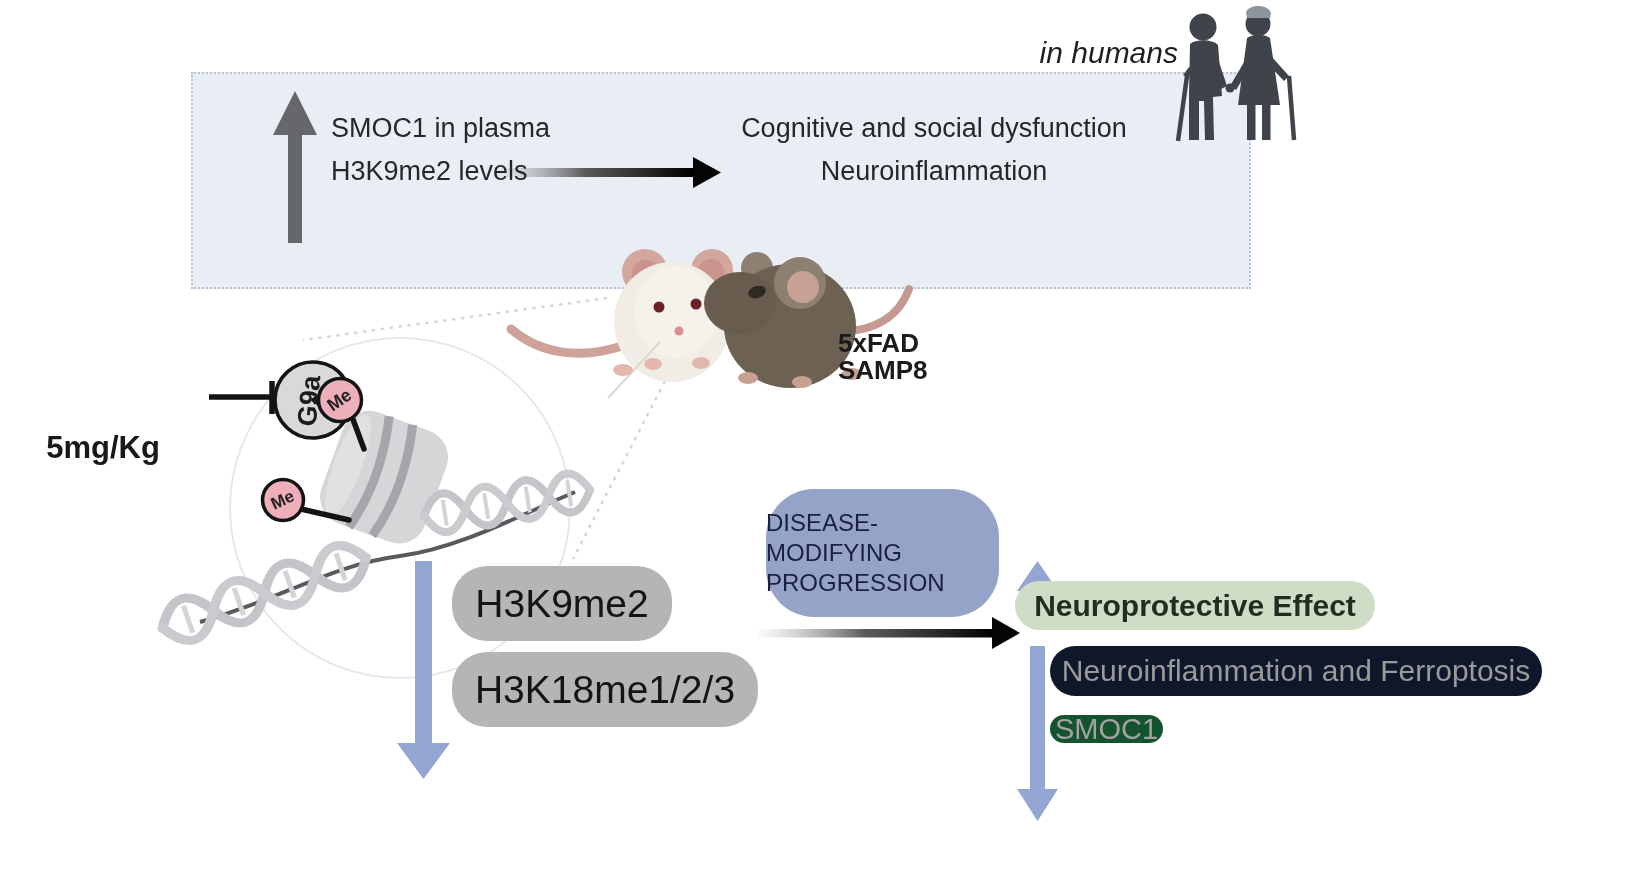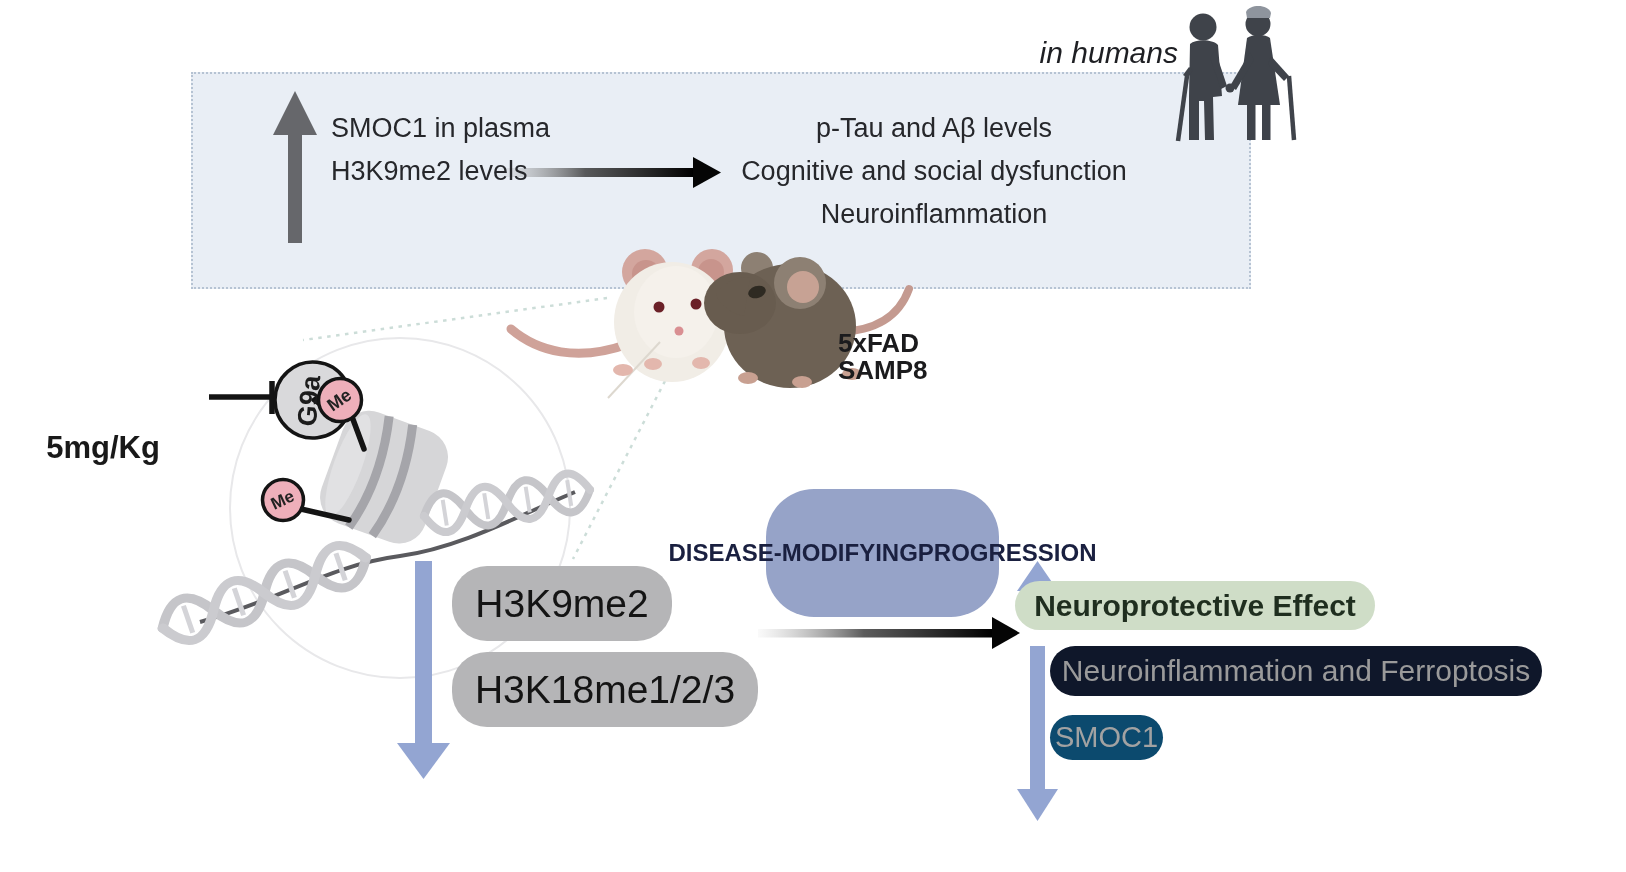--- a/index.html
+++ b/index.html
@@ -23,31 +23,31 @@
              font-size:40px;font-weight:bold;color:#15151f;}
   #flav-dose{left:26px;top:430px;width:154px;text-align:center;font-size:31px;
              font-weight:bold;color:#191919;}
   
   .mark-pill{background:#b5b5b7;border-radius:35px;display:flex;align-items:center;
              justify-content:center;font-size:39px;font-weight:500;color:#141414;}
   #pill-h3k9{left:452px;top:566px;width:220px;height:75px;}
   #pill-h3k18{left:452px;top:652px;width:306px;height:75px;}
   
   #disease-pill{left:766px;top:489px;width:233px;height:128px;background:#96a3c8;
-                border-radius:48px;display:flex;flex-direction:row;align-items:center;
-                justify-content:center;font-size:24px;font-weight:bold;color:#1a2040;
+                border-radius:48px;display:flex;flex-direction:column;align-items:flex-start;
+                justify-content:center;font-size:24px;font-weight:normal;color:#1a2040;
                 line-height:30px;text-align:center;}
   
   #green-pill{left:1015px;top:581px;width:360px;height:49px;background:#cfddc7;
               border-radius:25px;display:flex;align-items:center;justify-content:center;
               font-size:30px;font-weight:bold;color:#1f2e1f;}
   #gray-pill-1{left:1050px;top:646px;width:492px;height:50px;background:#0f172a;
                border-radius:25px;display:flex;align-items:center;justify-content:center;
                font-size:30px;color:#9a9a9a;}
-  #gray-pill-2{left:1050px;top:715px;width:113px;height:45px;background:#0c4a6e;
+  #gray-pill-2{left:1050px;top:715px;width:113px;height:28px;background:#14532d;
                border-radius:23px;display:flex;align-items:center;justify-content:center;
                font-size:29px;color:#a2a2a2;}
   svg text{font-family:"Liberation Sans", sans-serif;}
 </style>
 </head>
 <body>
 
 <div id="canvas">
 
   <div class="abs" id="human-panel"></div>
@@ -189,21 +189,20 @@
       <rect x="1030" y="646" width="15" height="145"></rect>
       <polygon points="1017,789 1058,789 1037.5,821"></polygon>
     </g>
   </svg>
 
   <div class="abs panel-lines" id="increase-list">
     <div>SMOC1 in plasma</div>
     <div>H3K9me2 levels</div>
   </div>
   <div class="abs panel-lines" id="outcome-list">
-    <div>p-Tau and Aβ levels</div>
     <div>Cognitive and social dysfunction</div>
     <div>Neuroinflammation</div>
   </div>
   <div class="abs" id="in-humans">in humans</div>
 
   <div class="abs" id="mouse-labels">
     <div>5xFAD</div>
     <div>SAMP8</div>
   </div>
 

